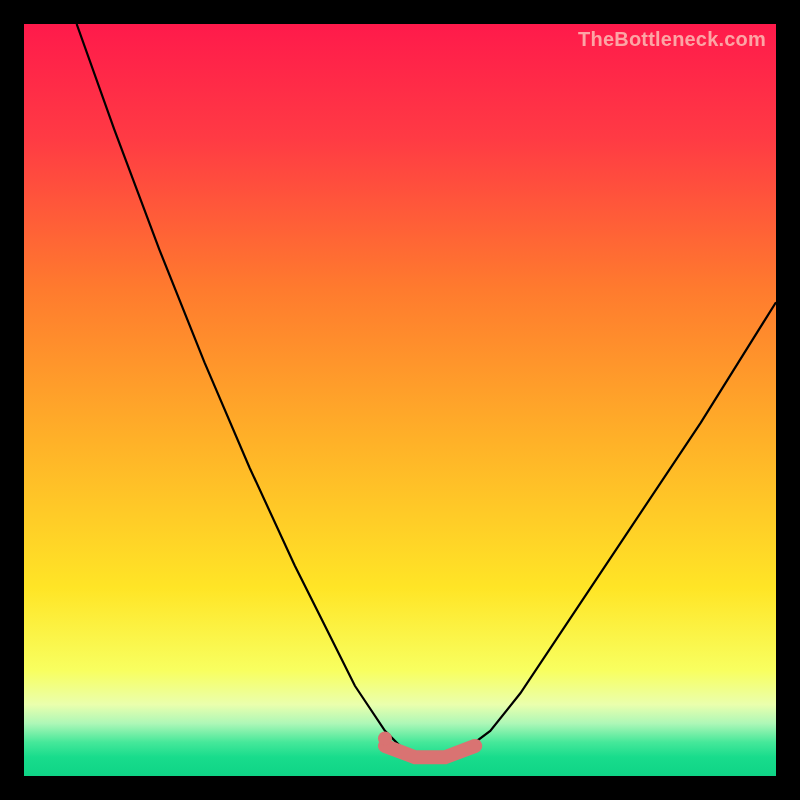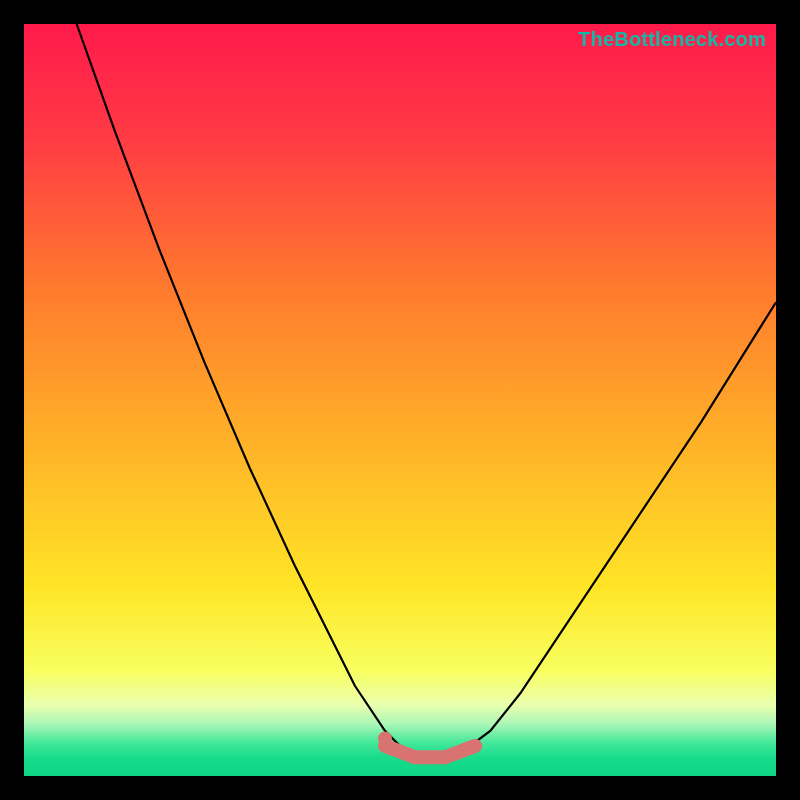--- a/index.html
+++ b/index.html
@@ -33,21 +33,21 @@
     width: 100%;
     height: 100%;
   }
   .watermark {
     position: absolute;
     top: 4px;
     right: 10px;
     font-family: Arial, Helvetica, sans-serif;
     font-size: 20px;
     font-weight: 600;
-    color: #14b8a6;
+    color: #fca5a5;
     letter-spacing: 0.2px;
     user-select: none;
   }
   svg.curves {
     position: absolute;
     left: 0;
     top: 0;
     width: 100%;
     height: 100%;
   }

